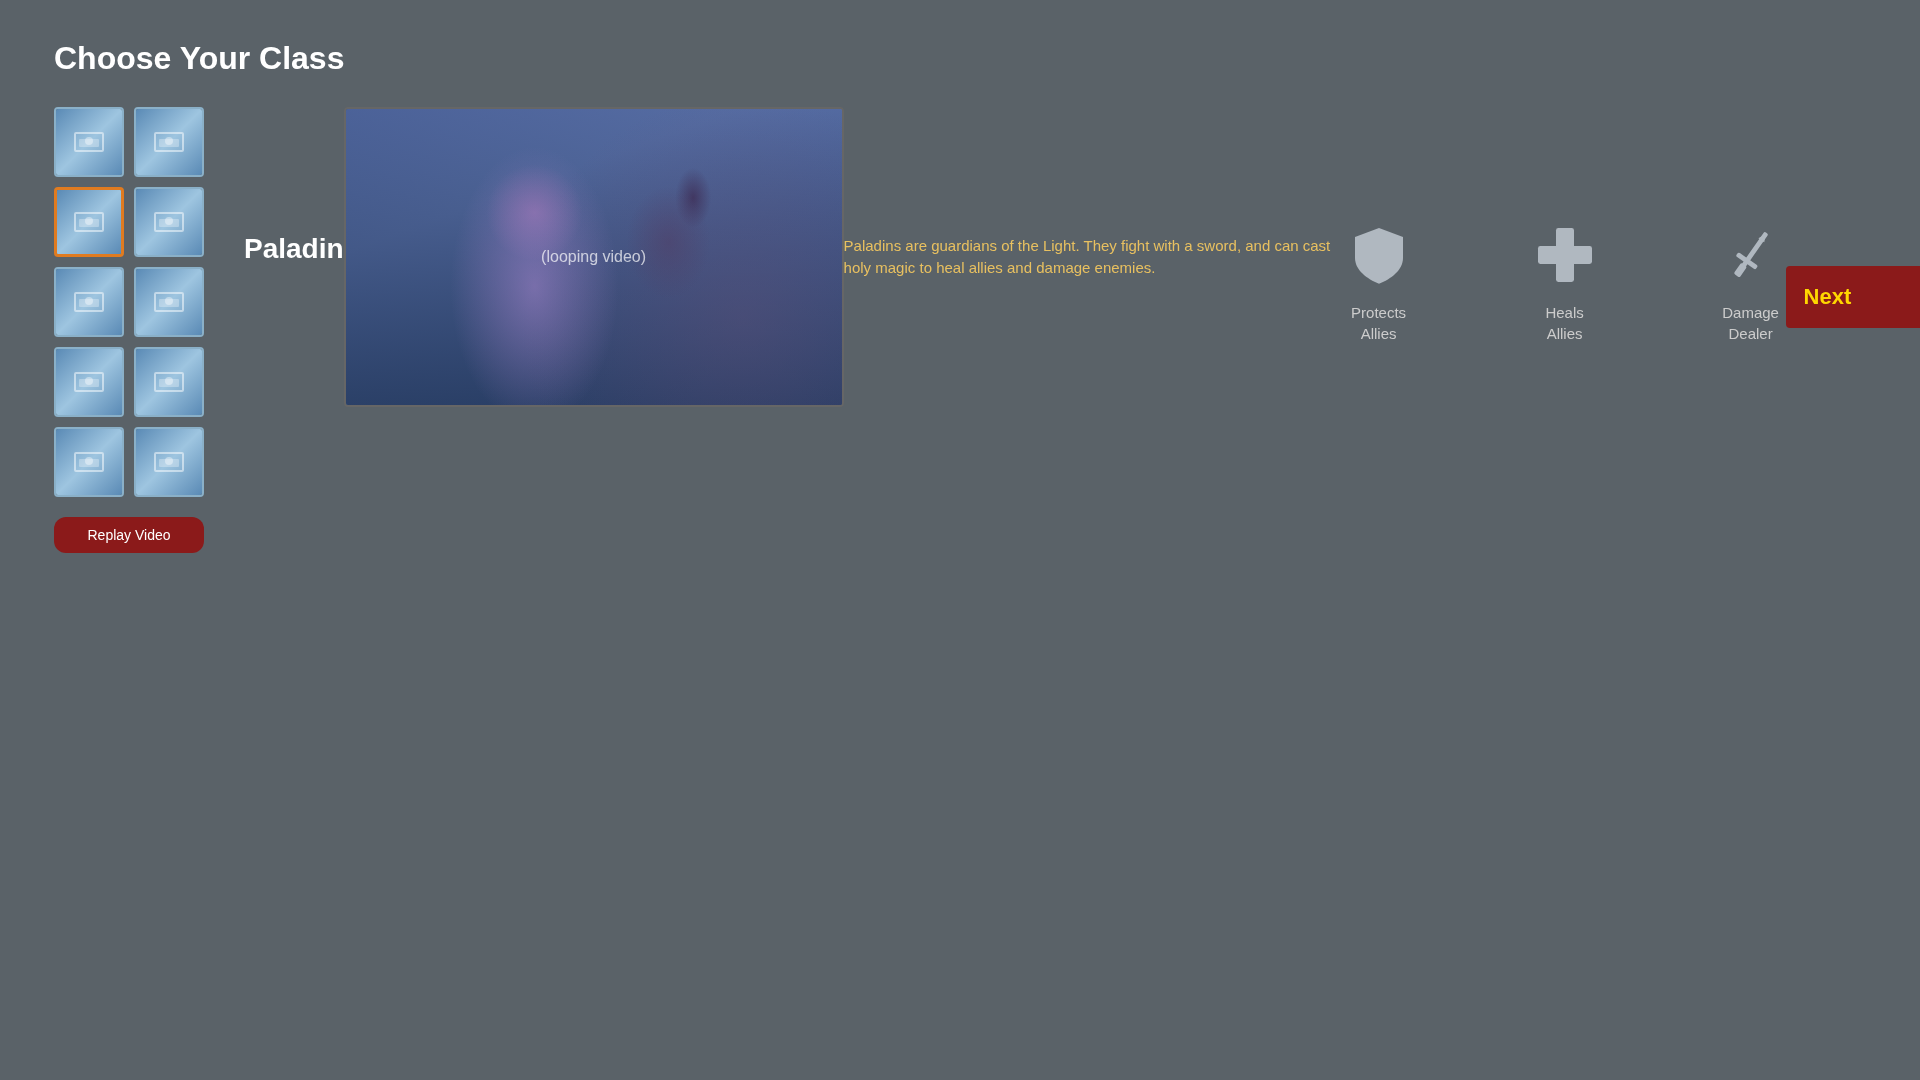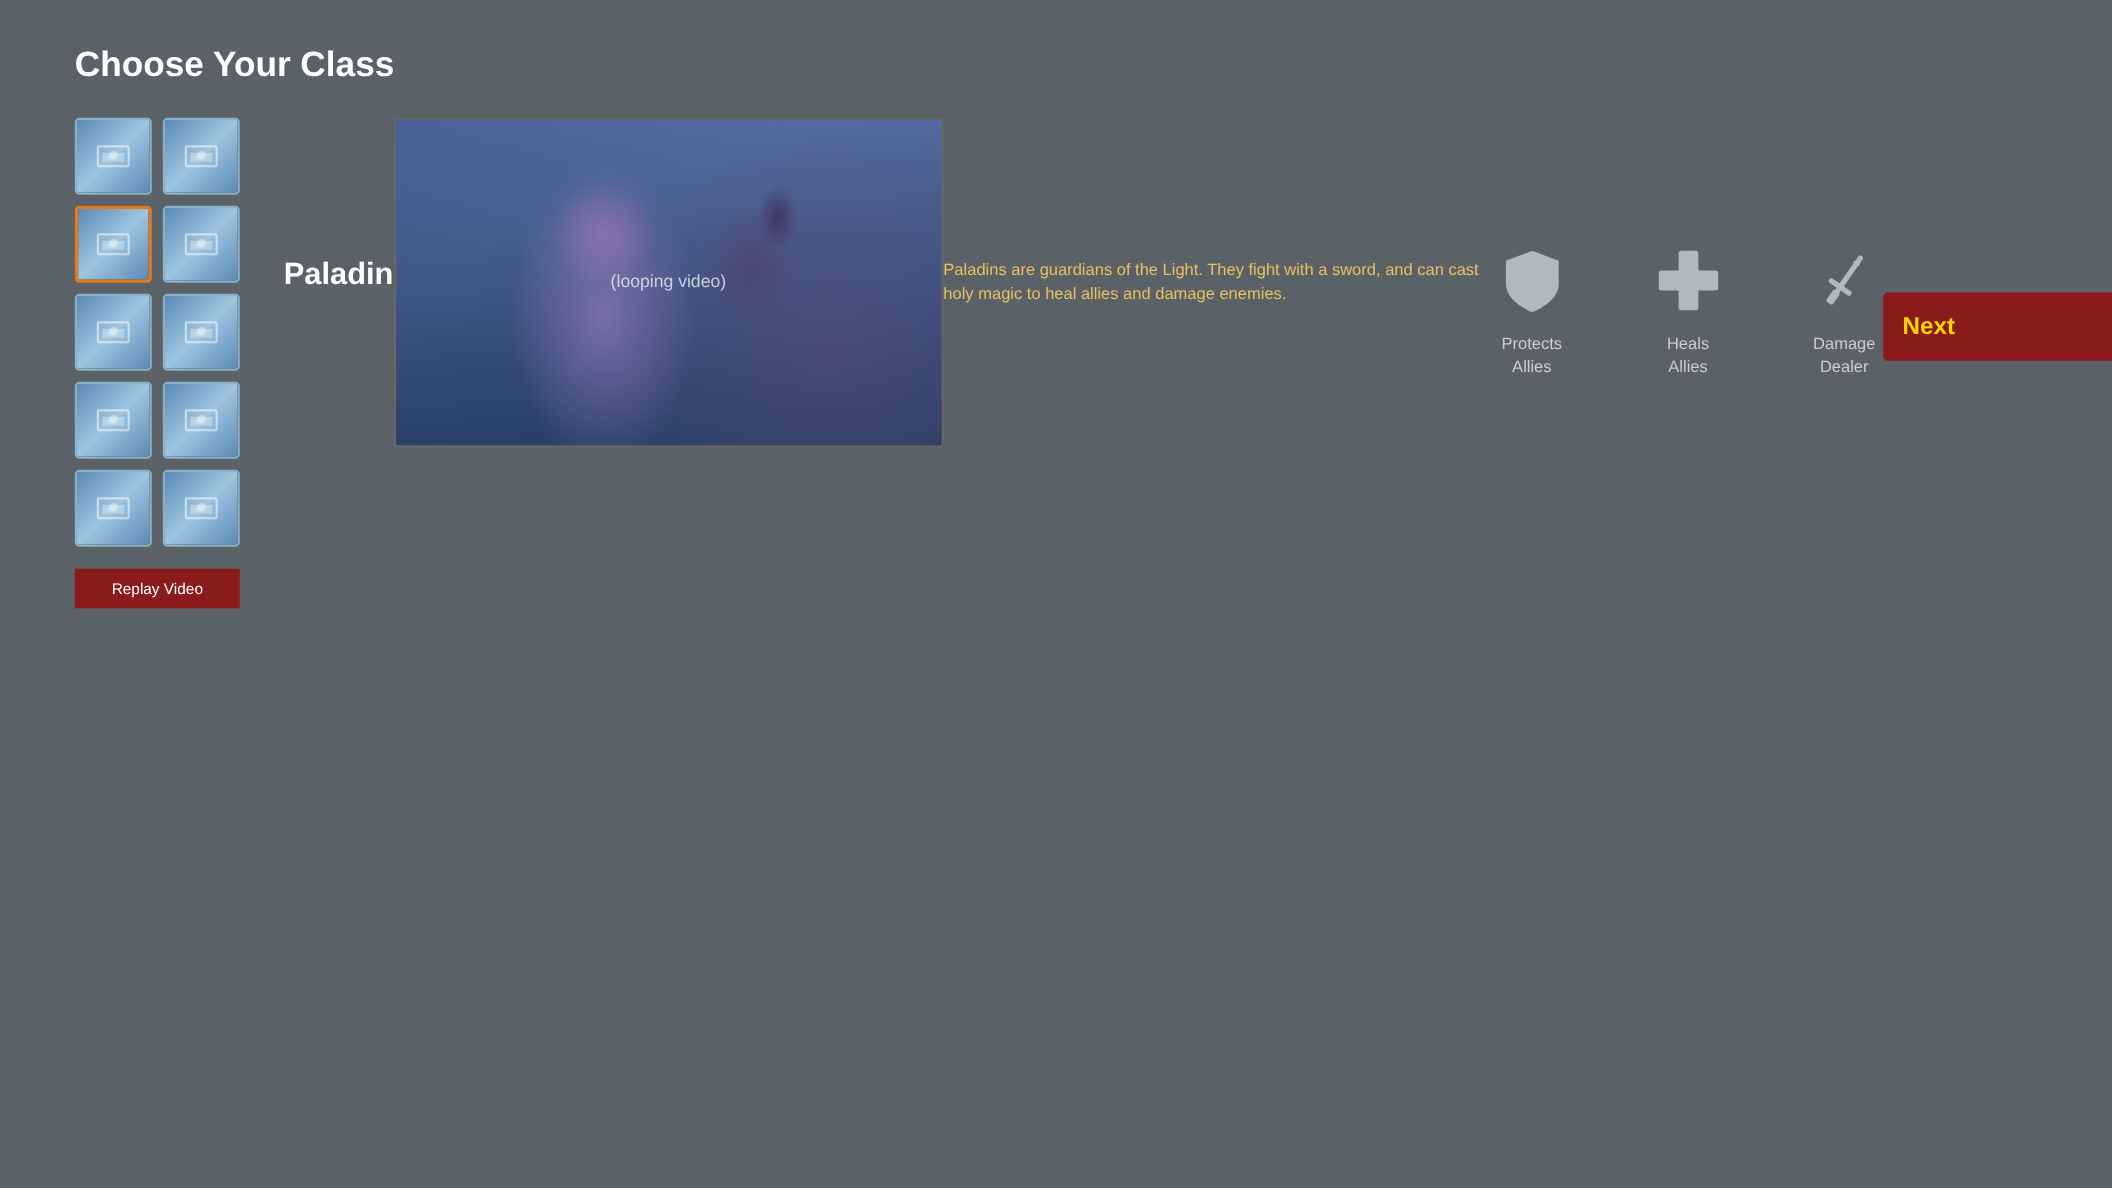--- a/index.html
+++ b/index.html
@@ -10,21 +10,21 @@
       background-color: #5a6268;
       font-family: 'Arial', sans-serif;
       color: #fff;
       overflow: hidden;
     }
 
     .page-container {
       width: 1920px;
       height: 1080px;
       position: relative;
-      padding: 40px 68px;
+      padding: 40px 54px;
     }
 
     .page-title {
       font-size: 32px;
       font-weight: bold;
       color: #fff;
       margin-bottom: 30px;
     }
 
     .main-layout {
@@ -98,21 +98,21 @@
       border-radius: 50%;
     }
 
     .replay-btn {
       margin-top: 20px;
       width: 150px;
       padding: 10px 16px;
       background-color: #8b1a1a;
       color: #fff;
       border: none;
-      border-radius: 0;
+      border-radius: 12px;
       font-size: 14px;
       cursor: pointer;
       text-align: center;
     }
 
     
     .detail-panel {
       flex: 1;
       display: flex;
       flex-direction: row;
@@ -173,21 +173,21 @@
       margin-top: 0;
       font-size: 15px;
       color: #e8c060;
       line-height: 1.5;
       text-align: left;
     }
 
     
     .role-icons {
       display: flex;
-      gap: 72px;
+      gap: 116px;
       margin-top: 50px;
       align-items: flex-start;
       justify-content: space-between;
     }
 
     .role-item {
       display: flex;
       flex-direction: column;
       align-items: center;
       gap: 12px;

